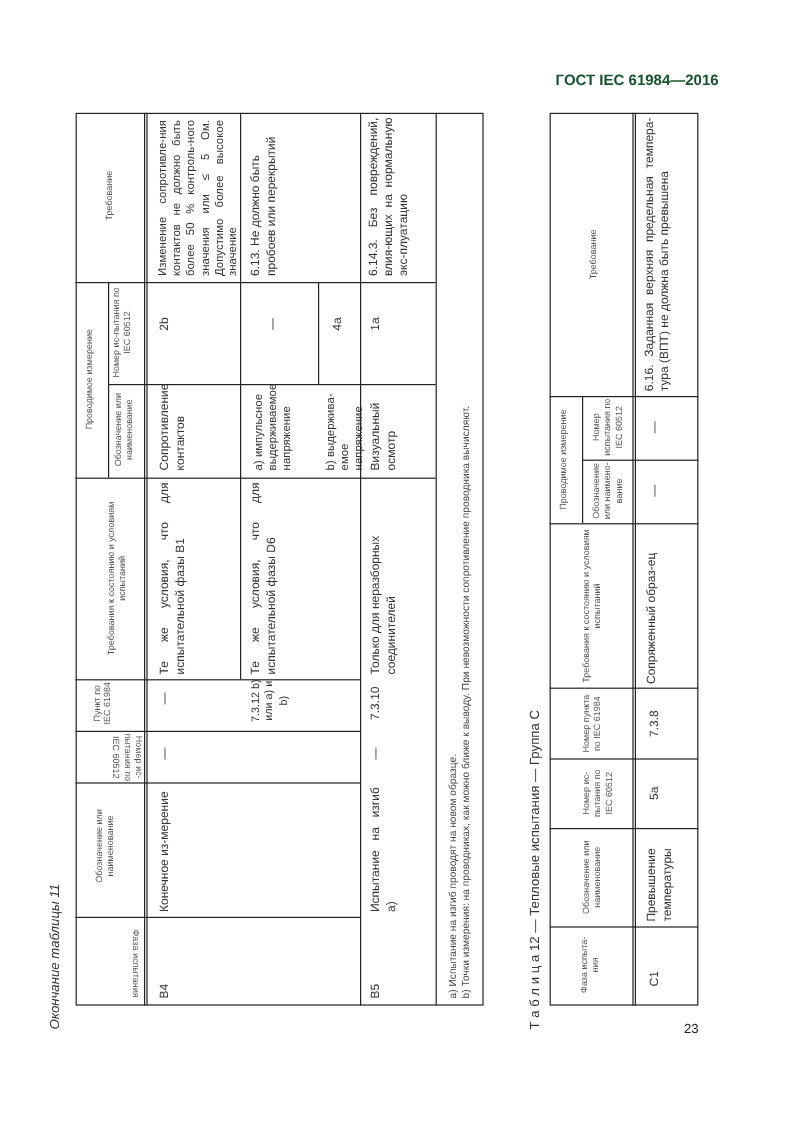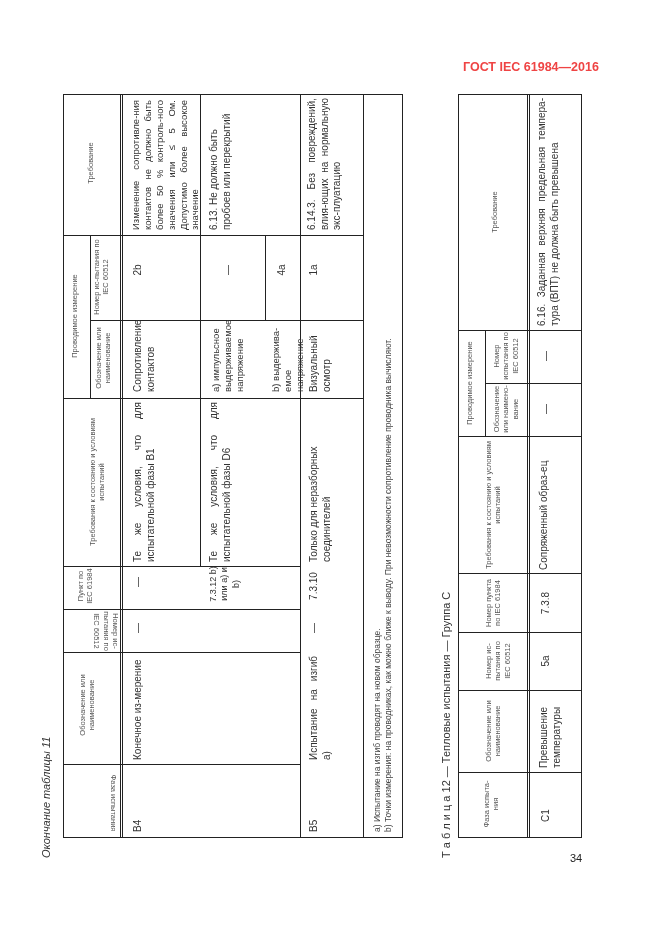--- a/index.html
+++ b/index.html
@@ -1,19 +1,19 @@
 <!DOCTYPE html>
 <html><head>
 <meta charset="utf-8">
 <style>
   html, body { margin:0; padding:0; }
   body { width:661px; height:935px; background:#ffffff; position:relative; overflow:hidden;
          font-family:"Liberation Sans", sans-serif; color:#2a2a2a; }
   .abs { position:absolute; }
-  .hdr { left:463px; top:60px; font-size:12.5px; font-weight:bold; color:#ef4444; }
+  .hdr { left:463px; top:60px; font-size:12.5px; font-weight:bold; color:#14532d; }
   .pnum { left:570px; top:852px; font-size:11px; color:#222; }
   .box { position:absolute; border:1.3px solid #222; box-sizing:border-box; }
   .vl { position:absolute; width:0; border-left:1.2px solid #222; }
   .vl2 { position:absolute; width:3px; border-left:1.2px solid #222; border-right:1.2px solid #222; box-sizing:border-box; }
   .hl { position:absolute; height:0; border-top:1.2px solid #222; }
   
   .rc { position:absolute; overflow:visible; }
   .rt { position:absolute; transform-origin:0 0; transform:rotate(-90deg); line-height:1.25; }
   .rt180 { position:absolute; transform-origin:0 0; transform:rotate(90deg); line-height:1.25; }
   .s { font-size:7.5px; color:#555; }
@@ -219,13 +219,13 @@
 <div class="rc" style="left:540px; top:434px;">
   <div class="rt m c" style="width:50px;">—</div>
 </div>
 <div class="rc" style="left:540px; top:381px;">
   <div class="rt m c" style="width:50px;">—</div>
 </div>
 <div class="rc" style="left:536px; top:326px;">
   <div class="rt m j" style="width:228px;">6.16. Заданная верхняя предельная темпера-тура (ВПТ) не должна быть превышена</div>
 </div>
 
-<div class="abs pnum">34</div>
+<div class="abs pnum">23</div>
 
 </body></html>

